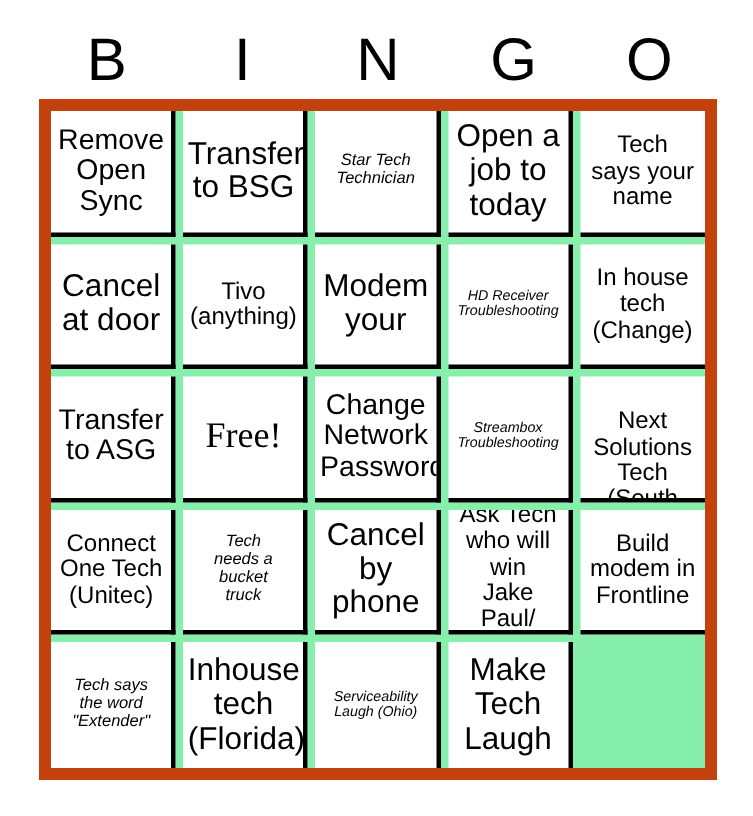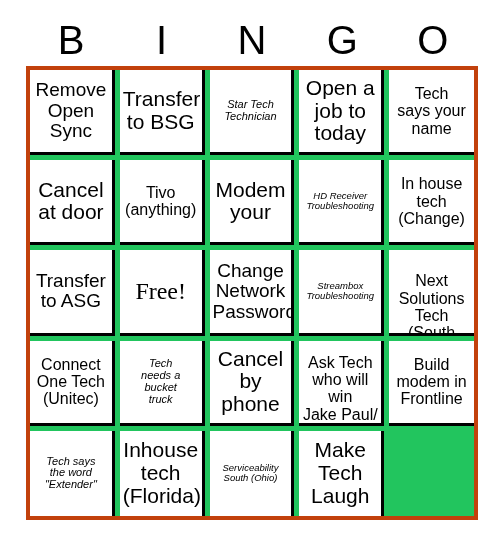--- a/index.html
+++ b/index.html
@@ -46,25 +46,25 @@
   }
 
   
   #bingo-grid {
     position: absolute;
     left: 26px;
     top: 66px;
     width: 452px;
     height: 454px;
     box-sizing: border-box;
-    border: 4px solid #c2410c;
+    border: 8px solid #c2410c;
     display: grid;
     grid-template-columns: repeat(5, 1fr);
     grid-template-rows: repeat(5, 1fr);
-    background: #22c55e;
+    background: #86efac;
     gap: 5px;
   }
 
   .bingo-cell {
     box-sizing: border-box;
     background: #ffffff;
     border-right: 3px solid #000000;
     border-bottom: 3px solid #000000;
     display: flex;
     align-items: center;
@@ -210,21 +210,21 @@
 the word
 "Extender"</span>
       </div>
     <div class="bingo-cell fs-xl">
         <span class="cell-text">Inhouse
 tech
 (Florida)</span>
       </div>
     <div class="bingo-cell fs-xxs">
         <span class="cell-text">Serviceability
-South (Ohio)</span>
+Laugh (Ohio)</span>
       </div>
     <div class="bingo-cell fs-xl">
         <span class="cell-text">Make
 Tech
 Laugh</span>
       </div>
   </div>
 
 </div>
 

